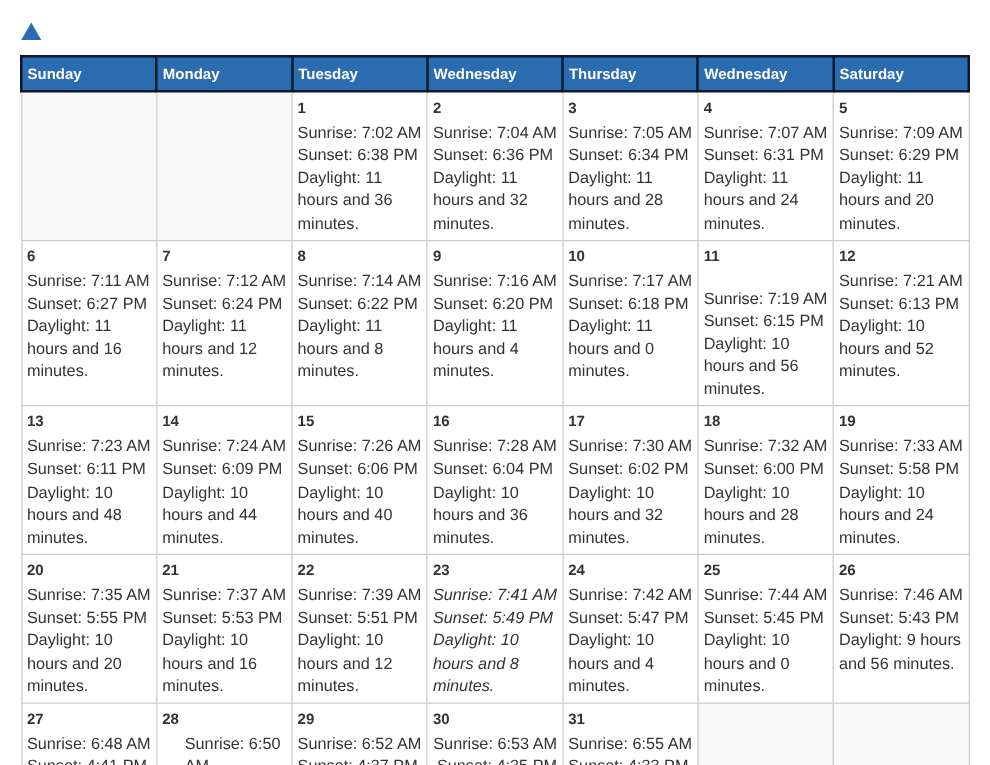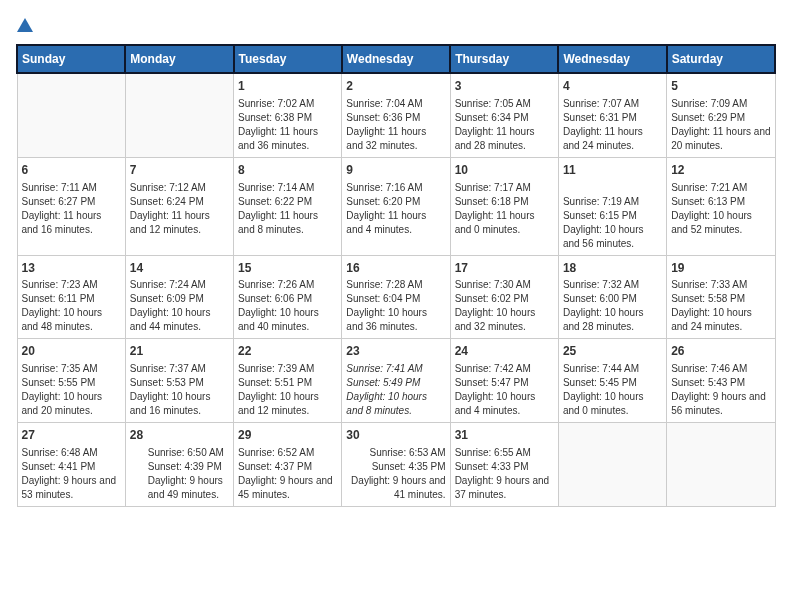--- a/index.html
+++ b/index.html
@@ -57,21 +57,21 @@
     }
     .calendar td.empty {
       background: #f9f9f9;
     }
     .day-number {
       font-weight: bold;
       font-size: 12px;
       margin-bottom: 2px;
     }
     .day-info {
-      font-size: 10px;
+      font-size: 13px;
       color: #333;
     }
     .logo-row {
       display: flex;
       align-items: center;
     }
     .logo-text-general {
       font-size: 20px;
       font-weight: bold;
       color: #333;

